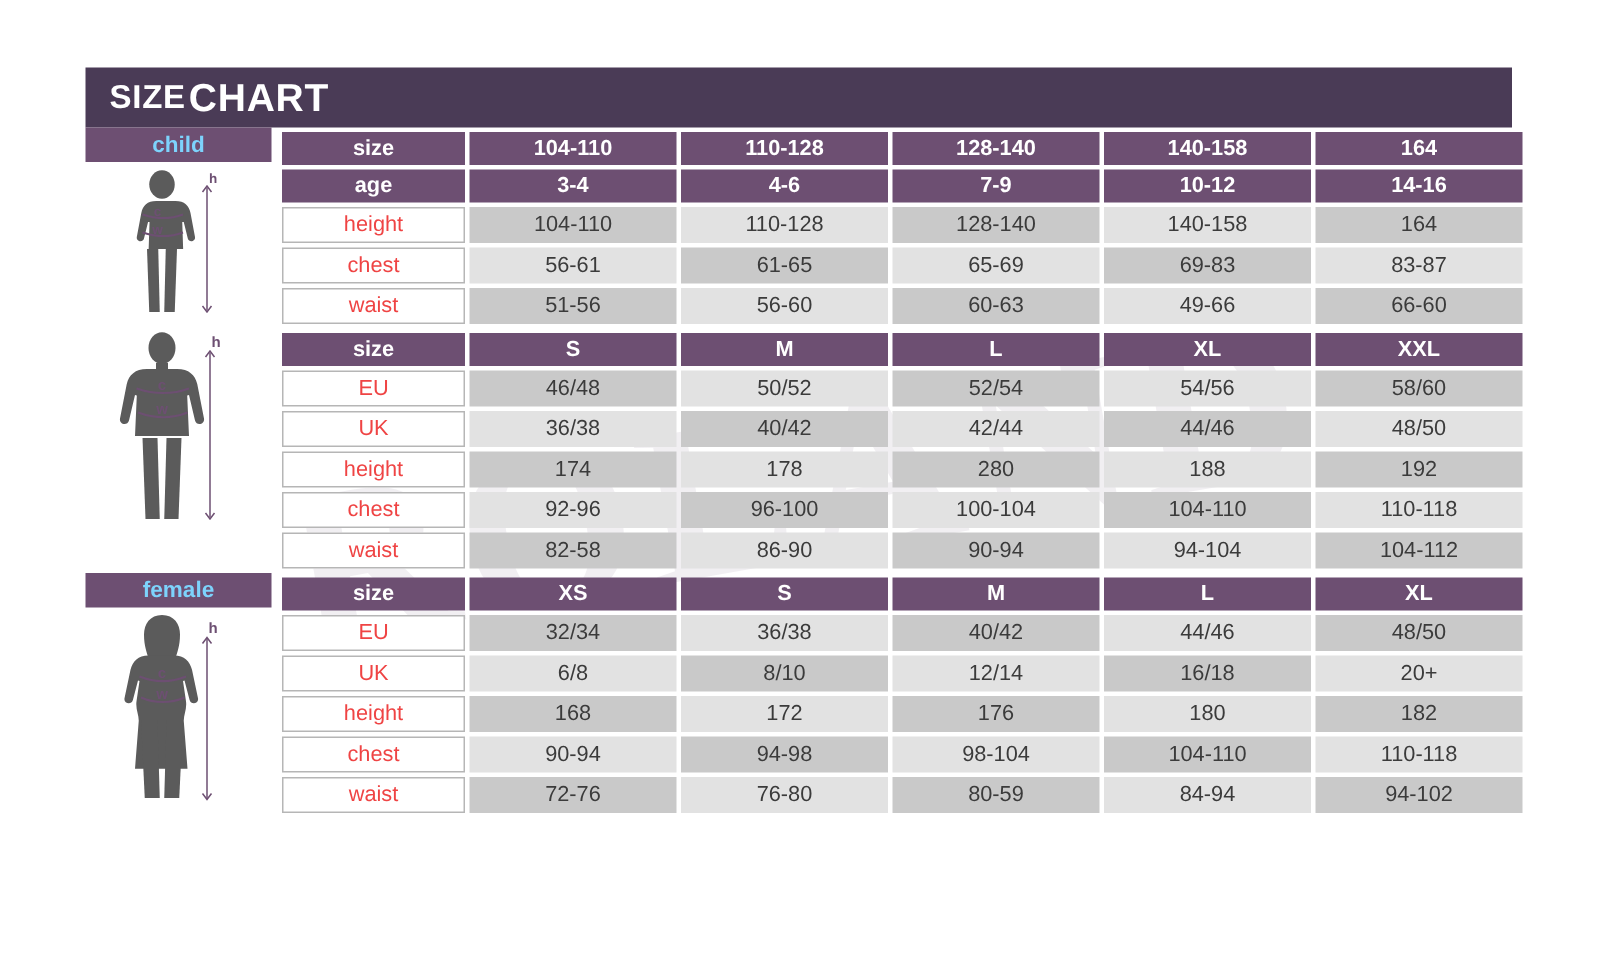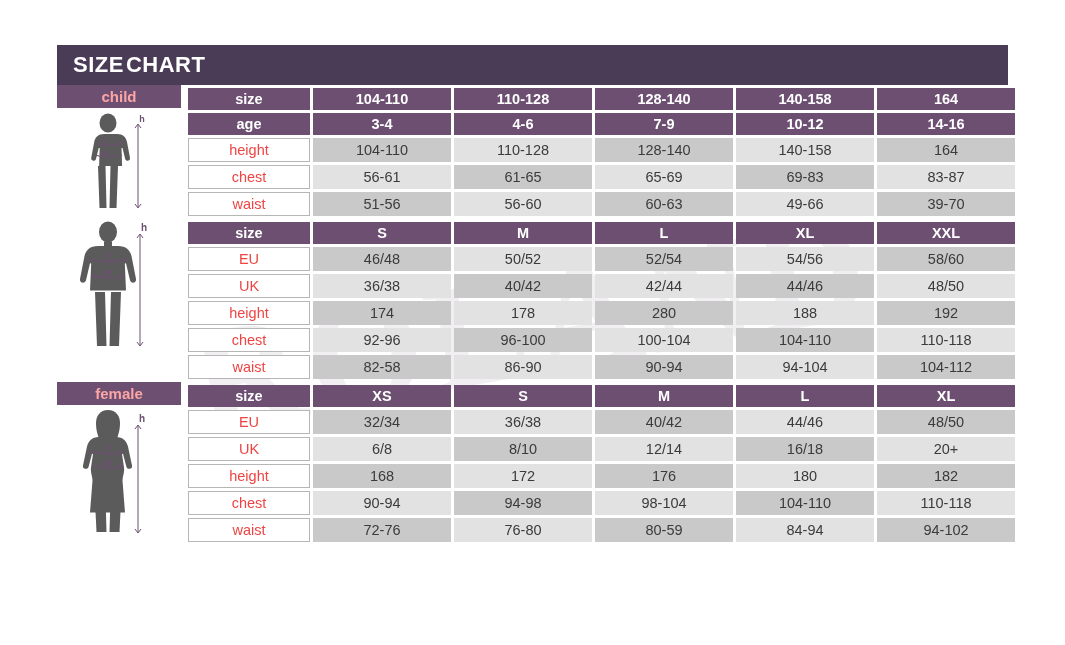--- a/index.html
+++ b/index.html
@@ -52,40 +52,40 @@
     box-sizing: border-box;
   }
   .titlebar .t1 {
     color: #ffffff;
     font-size: 22px;
     font-weight: bold;
     letter-spacing: 0.5px;
   }
   .titlebar .t2 {
     color: #ffffff;
-    font-size: 22px;
+    font-size: 26px;
     font-weight: bold;
     letter-spacing: 0.5px;
     margin-left: 2px;
   }
 
   
   .section {
     display: flex;
     align-items: flex-start;
   }
   .figcol {
     width: 131px;
     flex: 0 0 131px;
     box-sizing: border-box;
     padding-right: 7px;
   }
   .grouplabel {
     background: #6d4f72;
-    color: #fca5a5;
+    color: #7dd3fc;
     font-size: 15px;
     font-weight: bold;
     text-align: center;
     height: 23px;
     line-height: 23px;
     margin-bottom: 3px;
   }
   .figbox {
     display: flex;
     align-items: center;
@@ -224,21 +224,21 @@
           <td class="cellB">65-69</td>
           <td class="cellA">69-83</td>
           <td class="cellB">83-87</td>
         </tr>
         <tr>
           <td class="rowname">waist</td>
           <td class="cellA">51-56</td>
           <td class="cellB">56-60</td>
           <td class="cellA">60-63</td>
           <td class="cellB">49-66</td>
-          <td class="cellA">39-70</td>
+          <td class="cellA">66-60</td>
         </tr>
       </tbody>
     </table>
   </div>
 
   <div class="section">
     <div class="figcol">
       <div class="figbox">
         <svg class="figure" width="118" height="130" viewBox="0 0 118 130">
           <g fill="#5b5b5b">

